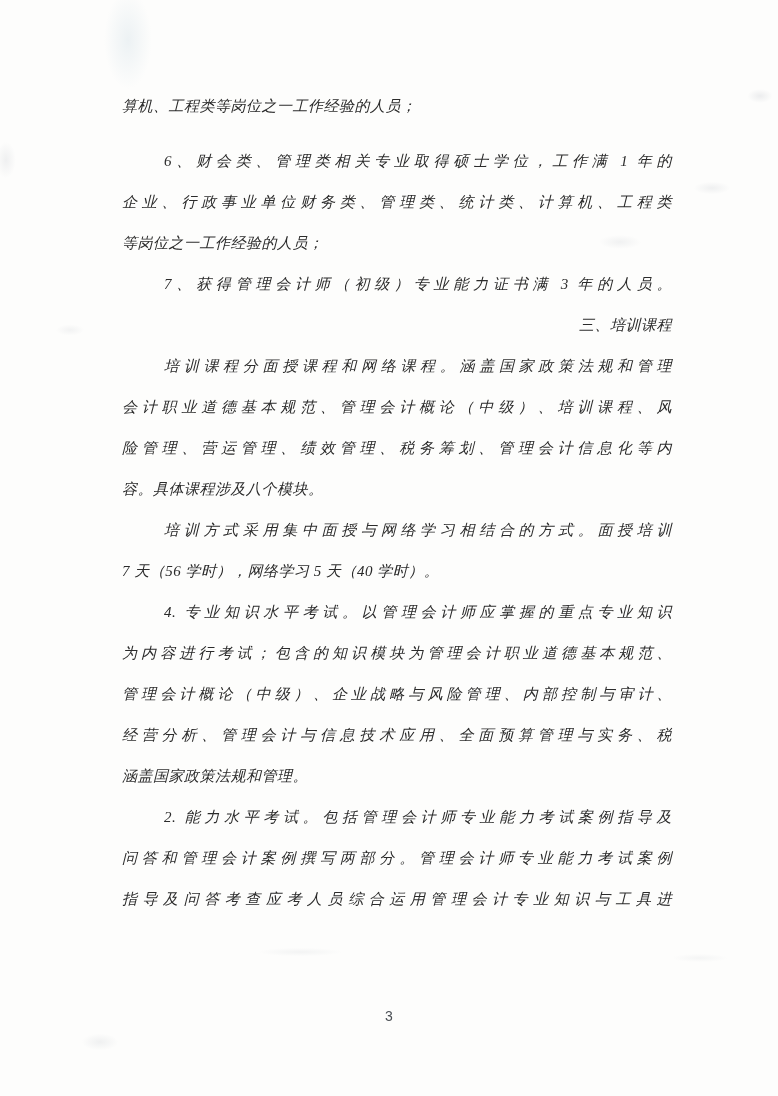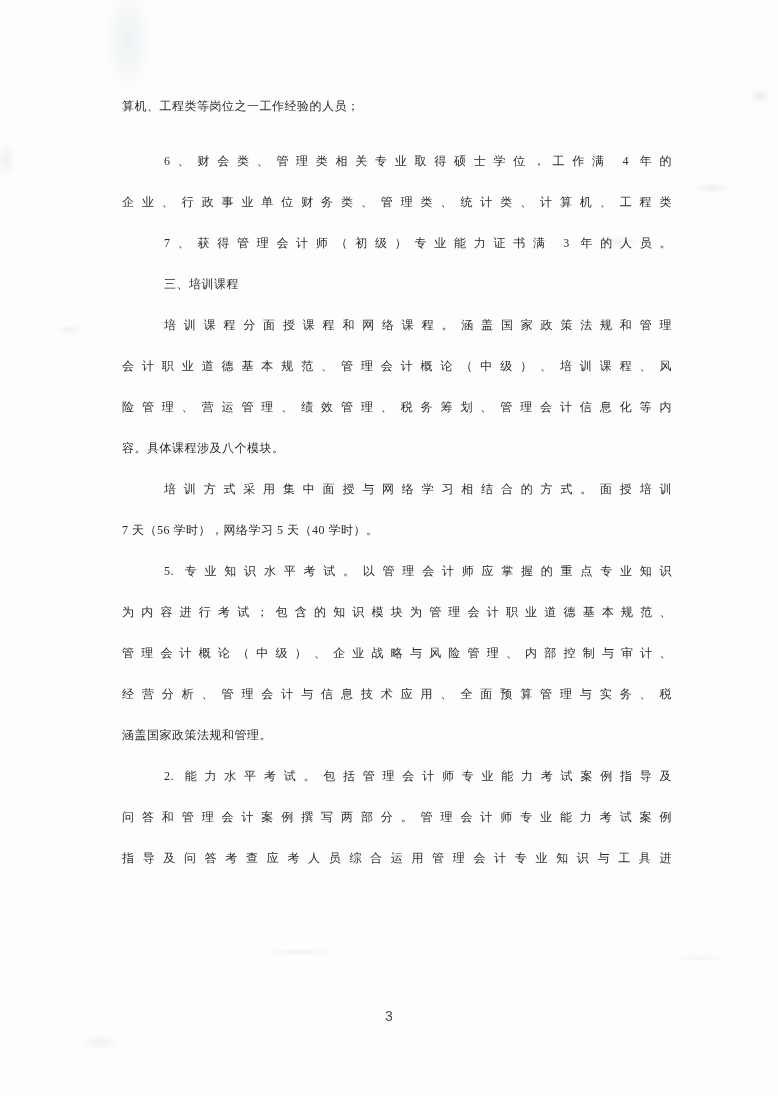--- a/index.html
+++ b/index.html
@@ -27,66 +27,68 @@
       radial-gradient(ellipse 40px 6px at 700px 958px, rgba(180,186,192,0.12), rgba(180,186,192,0) 70%);
     overflow: hidden;
     box-shadow: 0 0 6px rgba(0,0,0,0.15);
   }
   .doc-text {
     position: absolute;
     left: 122px;
     top: 86px;
     width: 550px;
     color: #2b2b2b;
-    font-size: 12px;
+    font-size: 15px;
     letter-spacing: 0.5px;
+    font-style: italic;
   }
   .line {
     line-height: 41px;
     white-space: nowrap;
   }
   
   .line.j {
     white-space: normal;
     text-align: justify;
     text-align-last: justify;
     text-justify: inter-character;
   }
   
-  .line.in { text-indent: 42px; }
+  .line.in { text-indent: 42px; text-align: right; }
   
   .line.gap { margin-top: 14px; }
   .page-number {
     position: absolute;
     top: 1008px;
     left: 0;
     width: 100%;
     text-align: center;
     font-size: 14px;
     color: #4a4f54;
     font-family: "Liberation Sans", "DejaVu Sans", sans-serif;
   }
 </style>
 </head>
 <body>
 
 <div class="page">
   <div class="doc-text">
     <div class="line">算机、工程类等岗位之一工作经验的人员；</div>
-    <div class="line in j gap">6、财会类、管理类相关专业取得硕士学位，工作满 4 年的</div>
+    <div class="line in j gap">6、财会类、管理类相关专业取得硕士学位，工作满 1 年的</div>
     <div class="line j">企业、行政事业单位财务类、管理类、统计类、计算机、工程类</div>
+    <div class="line">等岗位之一工作经验的人员；</div>
     <div class="line in j">7、获得管理会计师（初级）专业能力证书满 3 年的人员。</div>
     <div class="line in">三、培训课程</div>
     <div class="line in j">培训课程分面授课程和网络课程。涵盖国家政策法规和管理</div>
     <div class="line j">会计职业道德基本规范、管理会计概论（中级）、培训课程、风</div>
     <div class="line j">险管理、营运管理、绩效管理、税务筹划、管理会计信息化等内</div>
     <div class="line">容。具体课程涉及八个模块。</div>
     <div class="line in j">培训方式采用集中面授与网络学习相结合的方式。面授培训</div>
     <div class="line">7 天（56 学时），网络学习 5 天（40 学时）。</div>
-    <div class="line in j">5. 专业知识水平考试。以管理会计师应掌握的重点专业知识</div>
+    <div class="line in j">4. 专业知识水平考试。以管理会计师应掌握的重点专业知识</div>
     <div class="line j">为内容进行考试；包含的知识模块为管理会计职业道德基本规范、</div>
     <div class="line j">管理会计概论（中级）、企业战略与风险管理、内部控制与审计、</div>
     <div class="line j">经营分析、管理会计与信息技术应用、全面预算管理与实务、税</div>
     <div class="line">涵盖国家政策法规和管理。</div>
     <div class="line in j">2. 能力水平考试。包括管理会计师专业能力考试案例指导及</div>
     <div class="line j">问答和管理会计案例撰写两部分。管理会计师专业能力考试案例</div>
     <div class="line j">指导及问答考查应考人员综合运用管理会计专业知识与工具进</div>
   </div>
 
   <div class="page-number">3</div>

